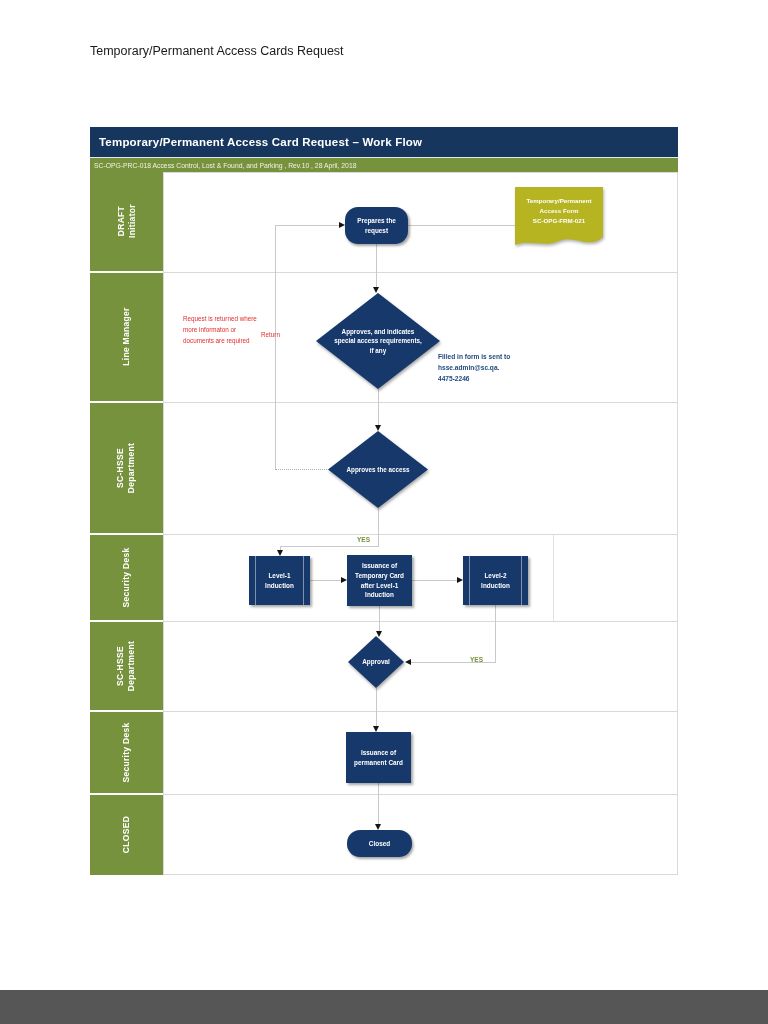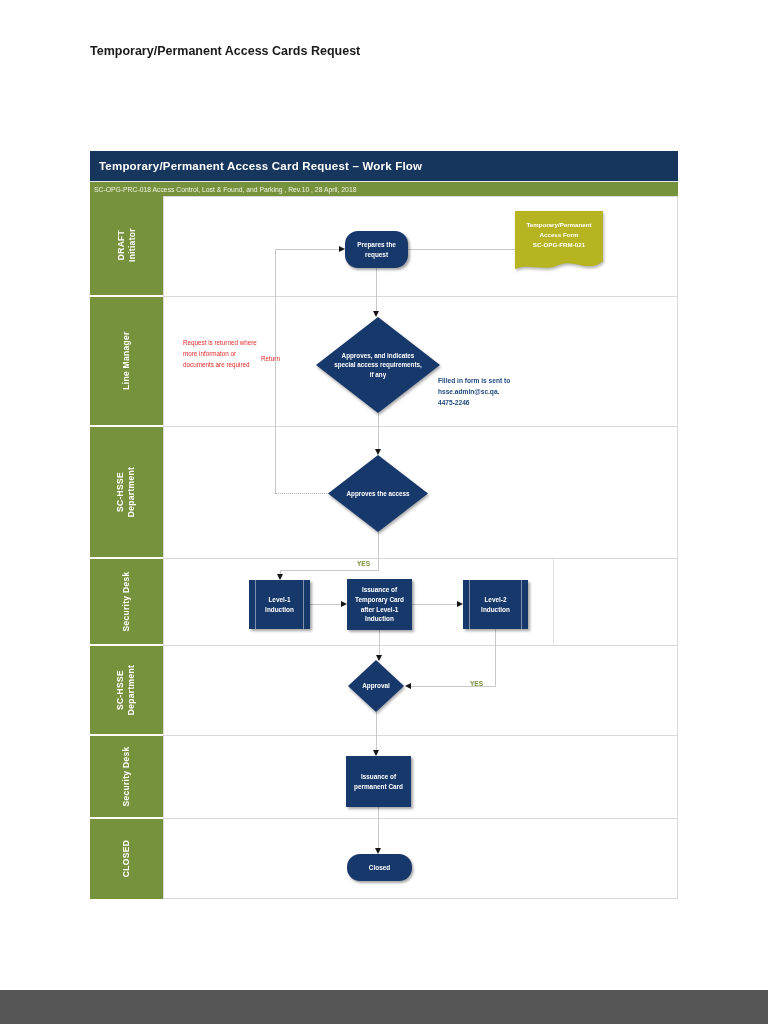--- a/index.html
+++ b/index.html
@@ -1,25 +1,25 @@
 <!DOCTYPE html>
 <html><head>
 <meta charset="utf-8">
 <style>
   * { margin:0; padding:0; box-sizing:border-box; }
   html,body { background:#ffffff; }
   .doc {
     position:relative; width:768px; height:1024px; background:#ffffff;
     font-family:"Liberation Sans", sans-serif; overflow:hidden;
   }
-  .heading { position:absolute; left:90px; top:44px; font-size:12.5px; font-weight:bold; color:#1a1a1a; }
+  .heading { position:absolute; left:90px; top:44px; font-size:12.5px; font-weight:normal; color:#1a1a1a; }
   .intro { position:absolute; left:90px; top:72px; width:588px; font-size:12.8px; color:#1c1c1c; line-height:21px; }
   .intro .l1 { text-align:justify; text-align-last:justify; }
 
-  .chart { position:absolute; left:90px; top:127px; width:588px;margin-top:24px; }
+  .chart { position:absolute; left:90px; top:127px; width:588px; }
   .chart-title {
     height:30px; background:#17365D; color:#ffffff; font-weight:bold; font-size:11.5px;
     display:flex; align-items:center; padding-left:9px; letter-spacing:0.2px;
   }
   .chart-sub {
     height:15px; background:#76923C; color:#f2f2e6; font-size:6.8px;
     display:flex; align-items:center; padding-left:4px; border-top:1px solid #e8e8e8;
   }
   .lane-body { position:relative; height:704px; background:#ffffff; }
   .flow-frame { position:absolute; left:73px; top:0; width:515px; height:703px; border:1px solid #D9D9D9; }

